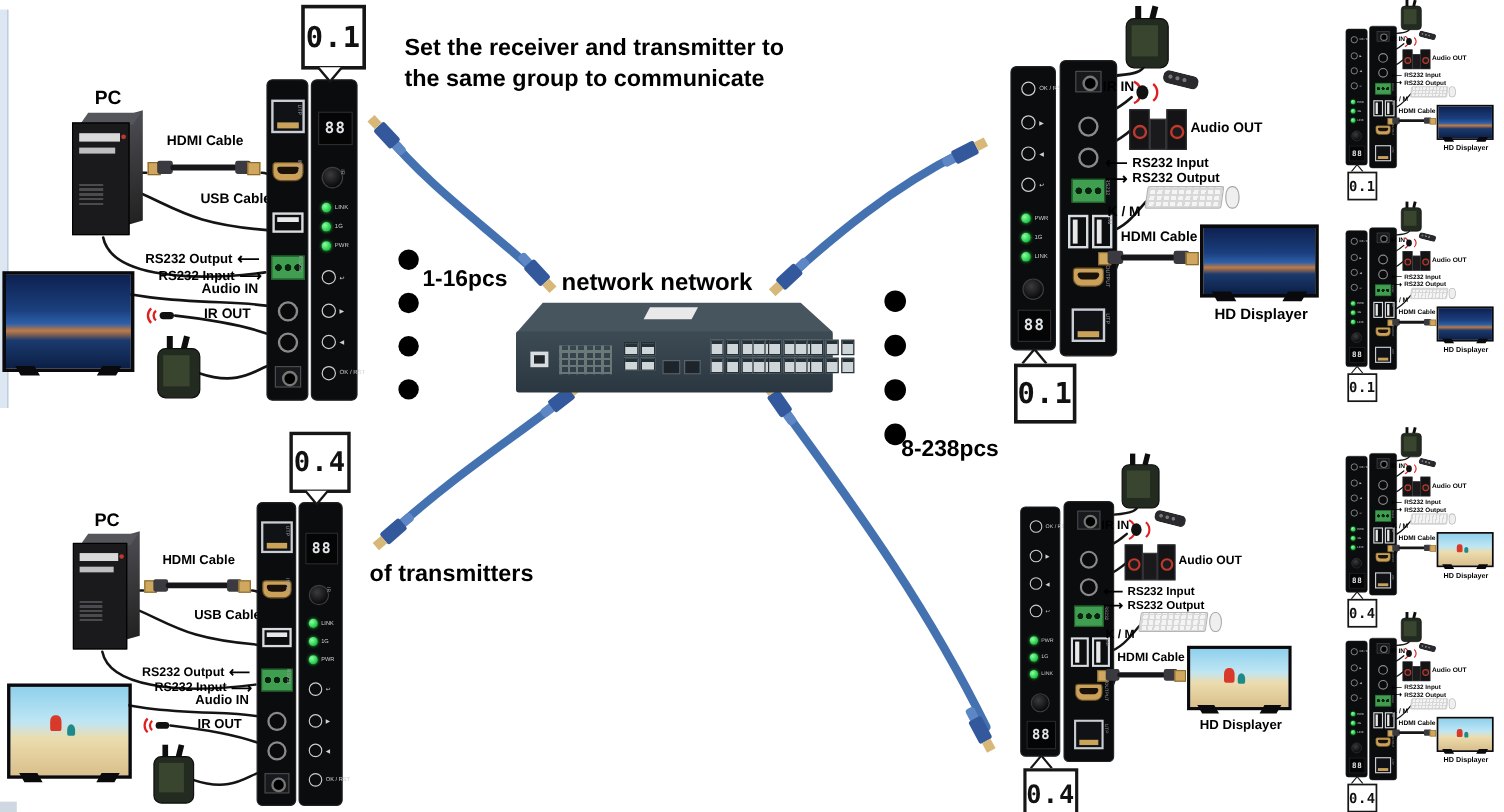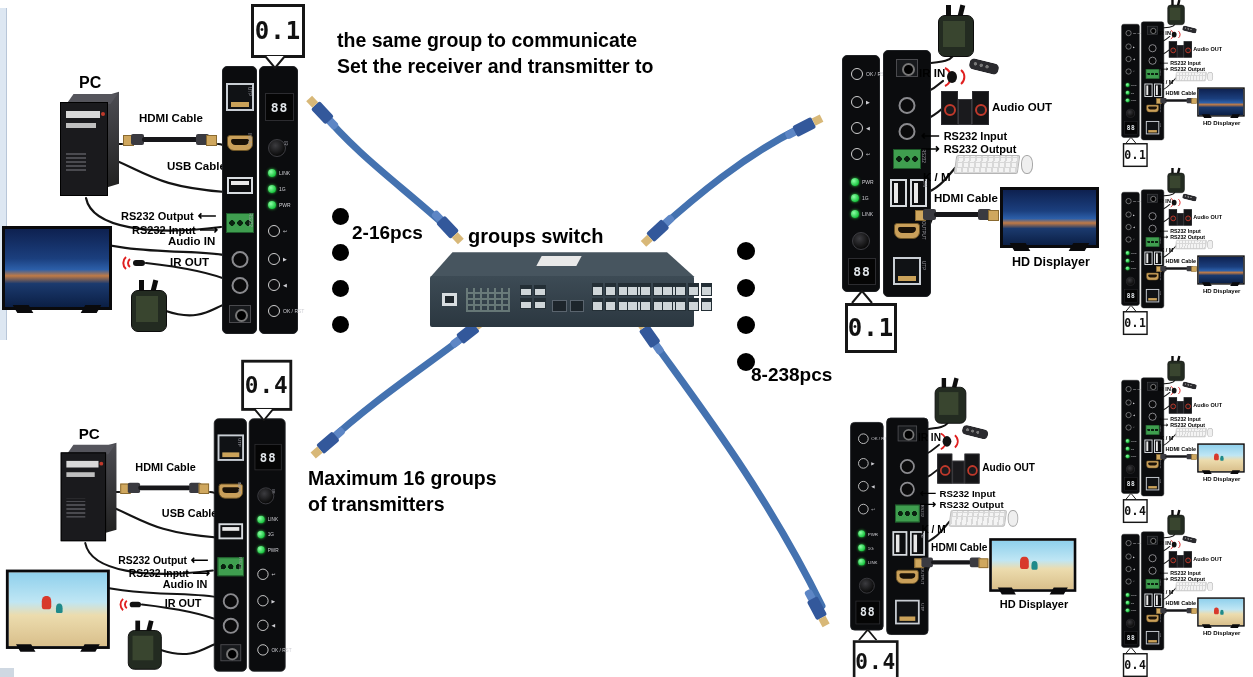--- a/index.html
+++ b/index.html
@@ -136,29 +136,28 @@
     <use href="#plug" transform="translate(452,232) rotate(47)"></use>
     <use href="#plug" transform="translate(473,329) rotate(-38)"></use>
     <use href="#plug" transform="translate(323,447) rotate(139)"></use>
     <use href="#plug" transform="translate(653,235) rotate(137)"></use>
     <use href="#plug" transform="translate(810,124) rotate(-27)"></use>
     <use href="#plug" transform="translate(646,331) rotate(-125)"></use>
     <use href="#plug" transform="translate(820,614) rotate(62)"></use>
   </svg>
 
   <div class="note" style="left:337px;top:27px;z-index:3">
+    <div>Set the receiver and transmitter to</div>
     <div>the same group to communicate</div>
-    <div>Set the receiver and transmitter to</div>
   </div>
   <div class="note" style="left:308px;top:465px;z-index:3">
-    <div>Maximum 16 groups</div>
     <div>of transmitters</div>
   </div>
-  <div class="biglabel" style="left:352px;top:222px;z-index:3;font-size:19px">2-16pcs</div>
-  <div class="biglabel" style="left:468px;top:225px;z-index:3">groups switch</div>
+  <div class="biglabel" style="left:352px;top:222px;z-index:3;font-size:19px">1-16pcs</div>
+  <div class="biglabel" style="left:468px;top:225px;z-index:3">network network</div>
   <div class="biglabel" style="left:751px;top:364px;z-index:3;font-size:19px">8-238pcs</div>
 
   <div class="dotcol" style="left:332px;top:208px;z-index:2">
     <span class="dot"></span>
       <span class="dot"></span>
     <span class="dot"></span>
       <span class="dot"></span>
   </div>
   <div class="dotcol big" style="left:737px;top:242px;z-index:2">
     <span class="dot"></span>

